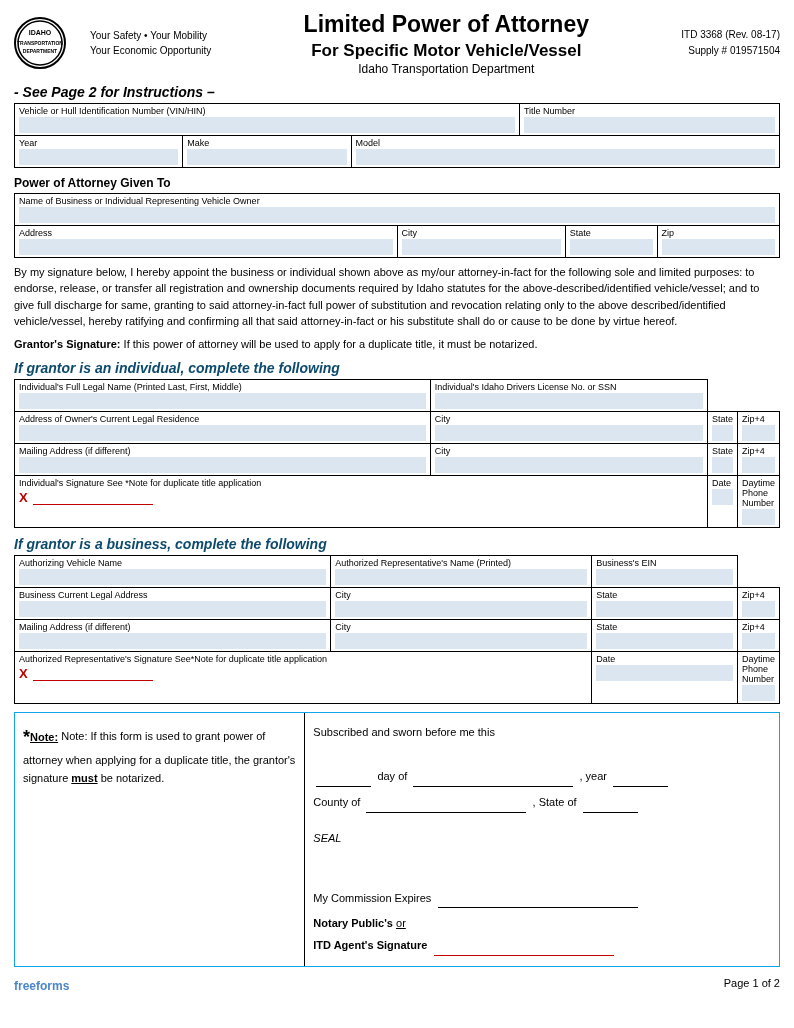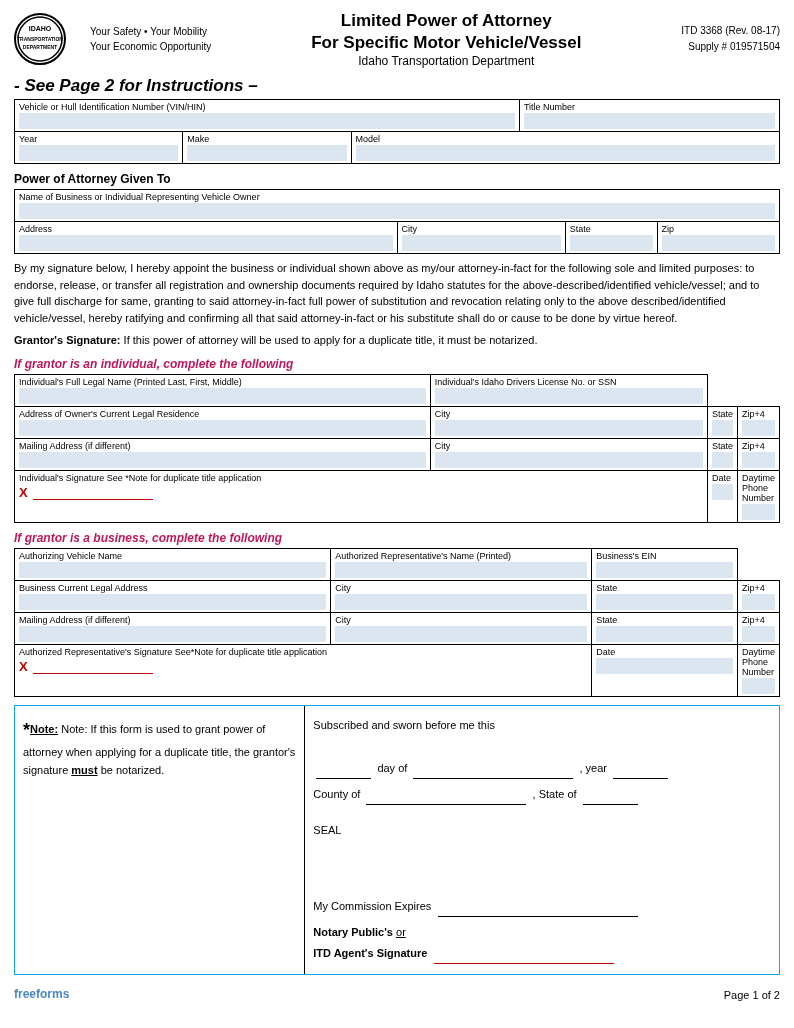--- a/index.html
+++ b/index.html
@@ -45,41 +45,41 @@
     }
     .header-tagline {
       font-size: 10px;
       line-height: 1.5;
     }
     .header-center {
       text-align: center;
       flex: 1;
     }
     .header-center h1 {
-      font-size: 17px;
+      font-size: 23px;
       font-weight: bold;
       line-height: 1.3;
     }
     .header-center h2 {
       font-size: 17px;
       font-weight: bold;
       line-height: 1.3;
     }
     .header-center p {
       font-size: 12px;
     }
     .header-right {
       font-size: 10px;
       text-align: right;
       line-height: 1.6;
     }
 
     
     .section-label {
-      font-size: 17px;
+      font-size: 14px;
       font-style: italic;
       font-weight: bold;
       margin: 6px 0 3px 0;
     }
     .section-title {
       font-size: 12px;
       font-weight: bold;
       margin: 8px 0 3px 0;
     }
 
@@ -114,24 +114,24 @@
       margin: 6px 0;
     }
     .grantor-sig-line {
       font-size: 11px;
       line-height: 1.5;
       margin: 4px 0 6px 0;
     }
 
     
     .sub-section-header {
-      font-size: 12px;
+      font-size: 14px;
       font-weight: bold;
       font-style: italic;
-      color: #be185d;
+      color: #0c4a6e;
       margin: 8px 0 3px 0;
     }
 
     
     .sig-x {
       font-size: 13px;
       font-weight: bold;
       color: #c00000;
     }
 
@@ -164,21 +164,21 @@
     .freeforms {
       color: #4a86c8;
       font-size: 12px;
       font-weight: bold;
       text-align: left;
       margin-top: 6px;
     }
     .footer-row {
       display: flex;
       justify-content: space-between;
-      align-items: flex-end;
+      align-items: center;
     }
 
     
     .sig-field {
       display: inline-block;
       border-bottom: 1px solid #c00000;
       min-width: 120px;
       height: 14px;
       margin-left: 2px;
       vertical-align: bottom;
@@ -202,22 +202,23 @@
     .notary-sig-field {
       display: inline-block;
       border-bottom: 1px solid #c00000;
       min-width: 180px;
       height: 14px;
       margin-left: 4px;
       vertical-align: bottom;
     }
     .seal-text {
       margin-top: 16px;
-      margin-bottom: 56px;
+      margin-bottom: 40px;
       font-size: 11px;
+      font-style: italic;
     }
     .commission-row {
       margin-top: 4px;
     }
     .commission-field {
       display: inline-block;
       border-bottom: 1px solid #000;
       min-width: 200px;
       height: 14px;
       margin-left: 4px;

